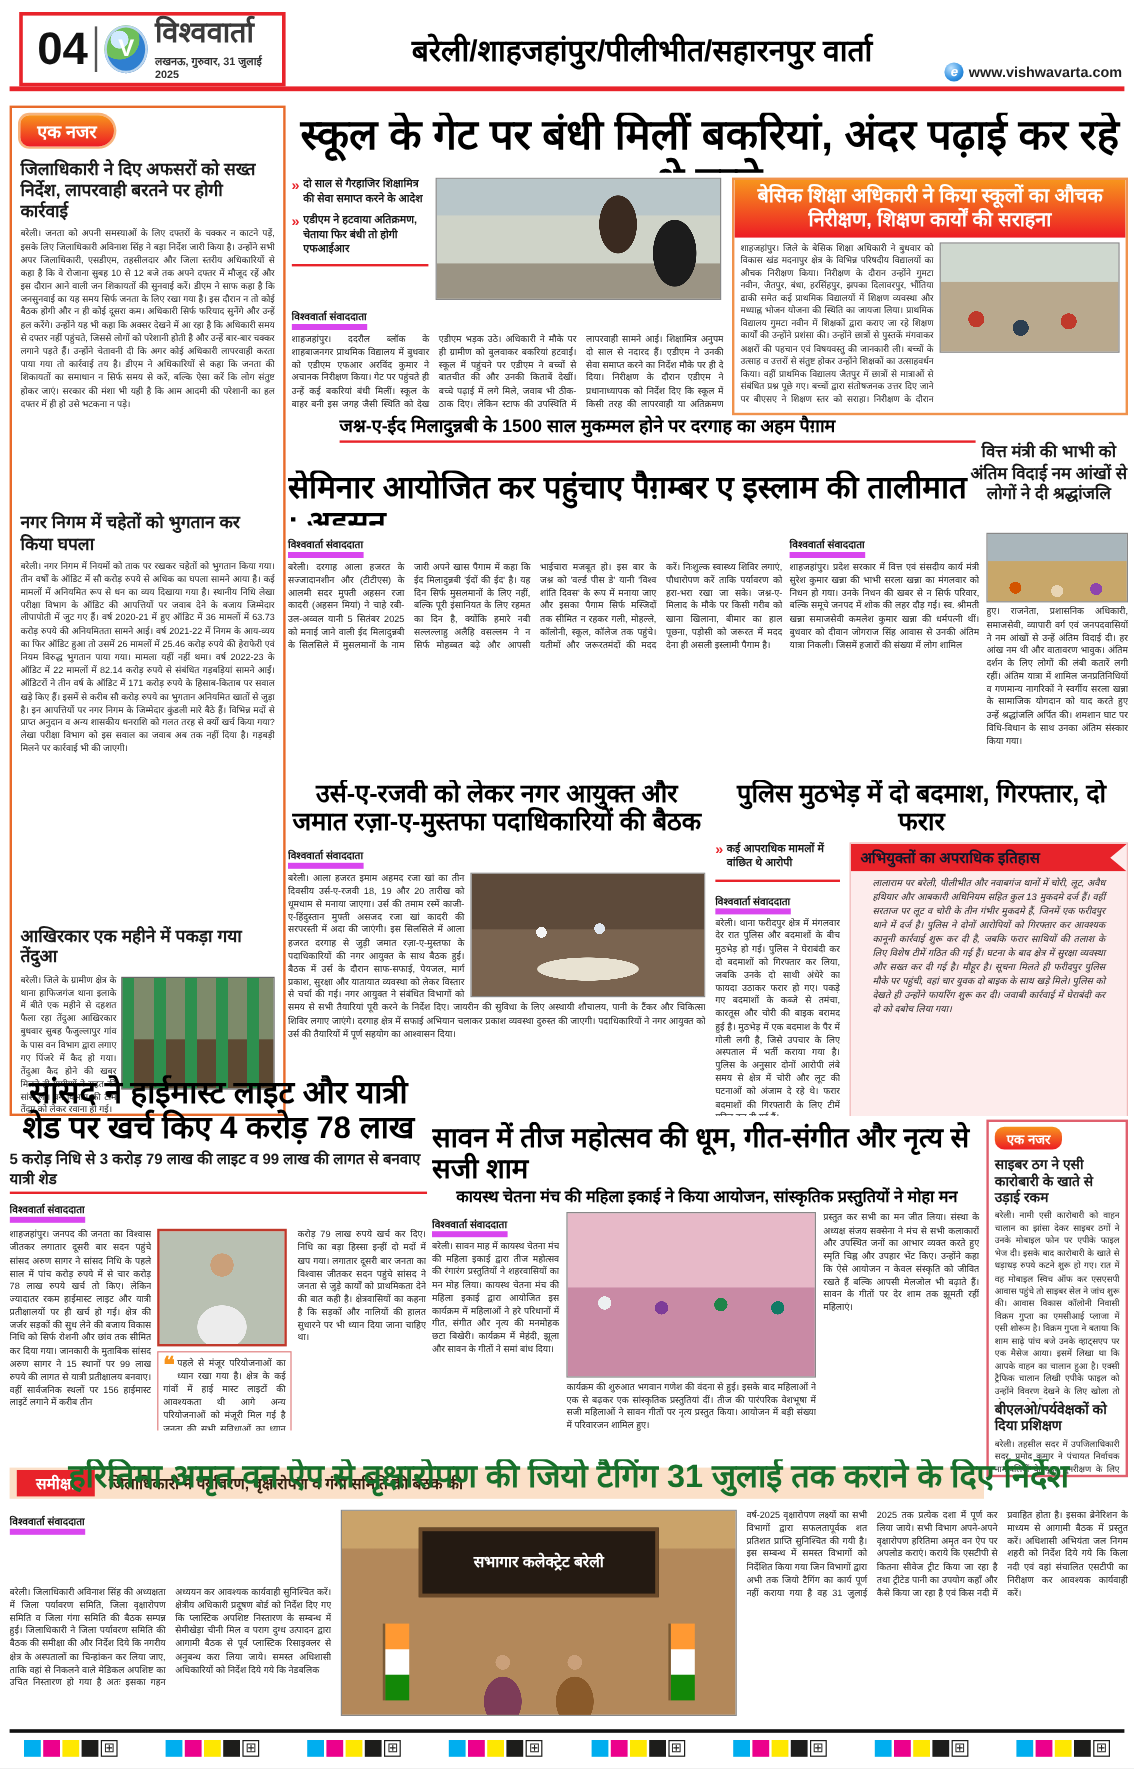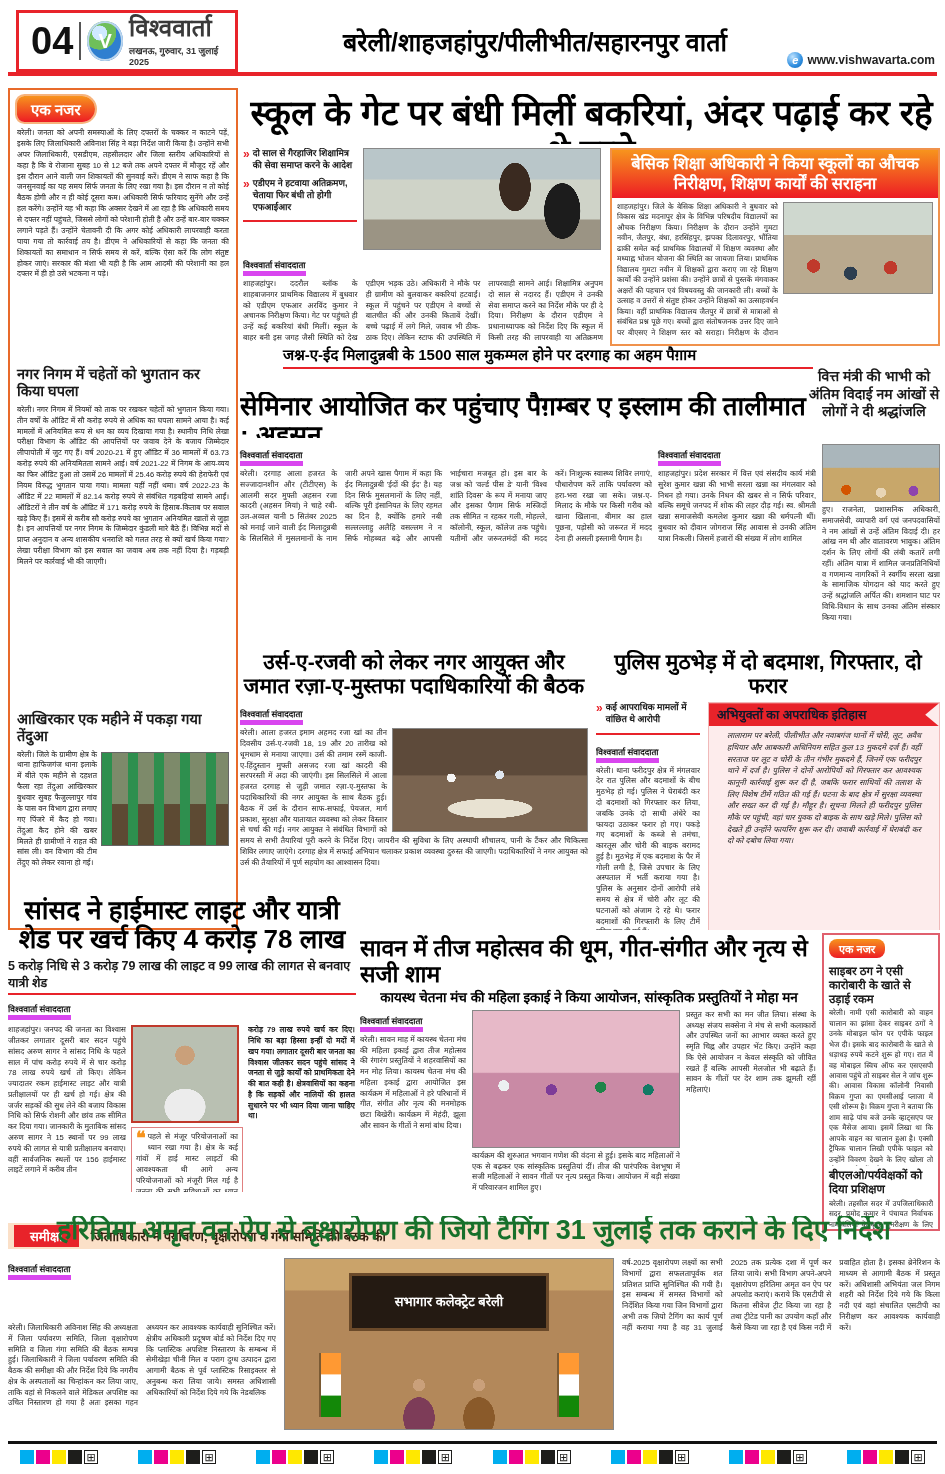--- a/index.html
+++ b/index.html
@@ -85,21 +85,21 @@
   .enc-left { float:left; width:104px; }
   .history-box { float:right; width:232px; height:236px; background:#fdecec; border:1px solid #f0b9b9; overflow:hidden; }
   .history-title { background:#e8232a; color:#0f172a; font-weight:bold; font-size:12.5px; padding:3px 8px; clip-path:polygon(0 0, 100% 0, 94% 50%, 100% 100%, 0 100%); }
   .history-body { padding:4px 18px; font-size:7.8px; line-height:1.5; text-align:justify; color:#222;font-style:italic; }
   
   .mp-block { left:8px; top:896px; width:348px; height:296px; overflow:hidden; }
   .mp-sub { font-size:12.5px; font-weight:bold; border-bottom:2px solid #e8232a; padding-bottom:2px; margin:3px 0; }
   .mp-row { display:flex; gap:5px; margin-top:2px; }
   .mp-colL { width:118px; }
   .mp-mid { width:112px; }
-  .mp-colR { width:107px;font-weight:bold; }
+  .mp-colR { width:107px; }
   .photo-portrait { width:108px; height:98px; border:2px solid #c0392b; background:
       radial-gradient(circle 16px at 50% 30%, #caa07a 0 60%, rgba(0,0,0,0) 61%),
       radial-gradient(ellipse 34px 30px at 50% 85%, #ececec 0 60%, rgba(0,0,0,0) 61%),
       linear-gradient(180deg,#b9c0b2 0 100%); }
   .quote-box { border:1px solid #e08080; margin-top:4px; padding:3px 4px; font-size:7.6px; line-height:1.45; text-align:justify; color:#222; }
   .quote-ic { color:#f7941d; font-size:18px; font-weight:bold; float:left; line-height:.8; margin-right:2px; }
   .teej-block { left:360px; top:935px; width:458px; height:296px; overflow:hidden; }
   .teej-row { display:flex; gap:6px; margin-top:2px; }
   .teej-colL { width:106px; }
   .teej-mid { width:208px; }
@@ -154,20 +154,21 @@
   </div>
   <div class="abs region-bar">बरेली/शाहजहांपुर/पीलीभीत/सहारनपुर वार्ता</div>
   <div class="abs website">
     <span class="ie-icon">e</span>
     <span>www.vishwavarta.com</span>
   </div>
   <div class="abs header-rule"></div>
 
   <div class="abs brief-left">
     <div class="nazar-label">एक नजर</div>
+    <div class="brief-head">जिलाधिकारी ने दिए अफसरों को सख्त निर्देश, लापरवाही बरतने पर होगी कार्रवाई</div>
     <div class="brief-body" style="height:232px">बरेली। जनता को अपनी समस्याओं के लिए दफ्तरों के चक्कर न काटने पड़ें, इसके लिए जिलाधिकारी अविनाश सिंह ने बड़ा निर्देश जारी किया है। उन्होंने सभी अपर जिलाधिकारी, एसडीएम, तहसीलदार और जिला स्तरीय अधिकारियों से कहा है कि वे रोजाना सुबह 10 से 12 बजे तक अपने दफ्तर में मौजूद रहें और इस दौरान आने वाली जन शिकायतों की सुनवाई करें। डीएम ने साफ कहा है कि जनसुनवाई का यह समय सिर्फ जनता के लिए रखा गया है। इस दौरान न तो कोई बैठक होगी और न ही कोई दूसरा कम। अधिकारी सिर्फ फरियाद सुनेंगे और उन्हें हल करेंगे। उन्होंने यह भी कहा कि अक्सर देखने में आ रहा है कि अधिकारी समय से दफ्तर नहीं पहुंचते, जिससे लोगों को परेशानी होती है और उन्हें बार-बार चक्कर लगाने पड़ते हैं। उन्होंने चेतावनी दी कि अगर कोई अधिकारी लापरवाही करता पाया गया तो कार्रवाई तय है। डीएम ने अधिकारियों से कहा कि जनता की शिकायतों का समाधान न सिर्फ समय से करें, बल्कि ऐसा करें कि लोग संतुष्ट होकर जाएं। सरकार की मंशा भी यही है कि आम आदमी की परेशानी का हल दफ्तर में ही हो उसे भटकना न पड़े।</div>
     <div class="brief-head">नगर निगम में चहेतों को भुगतान कर किया घपला</div>
     <div class="brief-body" style="height:300px">बरेली। नगर निगम में नियमों को ताक पर रखकर चहेतों को भुगतान किया गया। तीन वर्षों के ऑडिट में सौ करोड़ रुपये से अधिक का घपला सामने आया है। कई मामलों में अनियमित रूप से धन का व्यय दिखाया गया है। स्थानीय निधि लेखा परीक्षा विभाग के ऑडिट की आपत्तियों पर जवाब देने के बजाय जिम्मेदार लीपापोती में जुट गए हैं। वर्ष 2020-21 में हुए ऑडिट में 36 मामलों में 63.73 करोड़ रुपये की अनियमितता सामने आई। वर्ष 2021-22 में निगम के आय-व्यय का फिर ऑडिट हुआ तो उसमें 26 मामलों में 25.46 करोड़ रुपये की हेराफेरी एवं नियम विरुद्ध भुगतान पाया गया। मामला यहीं नहीं थमा। वर्ष 2022-23 के ऑडिट में 22 मामलों में 82.14 करोड़ रुपये से संबंधित गड़बड़ियां सामने आईं। ऑडिटरों ने तीन वर्ष के ऑडिट में 171 करोड़ रुपये के हिसाब-किताब पर सवाल खड़े किए हैं। इसमें से करीब सौ करोड़ रुपये का भुगतान अनियमित खातों से जुड़ा है। इन आपत्तियों पर नगर निगम के जिम्मेदार कुंडली मारे बैठे हैं। विभिन्न मदों से प्राप्त अनुदान व अन्य शासकीय धनराशि को गलत तरह से क्यों खर्च किया गया? लेखा परीक्षा विभाग को इस सवाल का जवाब अब तक नहीं दिया है। गड़बड़ी मिलने पर कार्रवाई भी की जाएगी।</div>
     <div class="brief-head">आखिरकार एक महीने में पकड़ा गया तेंदुआ</div>
     <div class="brief-body" style="height:190px">
       <span class="photo photo-leopard"></span>
       <span>बरेली। जिले के ग्रामीण क्षेत्र के थाना हाफिजगंज थाना इलाके में बीते एक महीने से दहशत फैला रहा तेंदुआ आखिरकार बुधवार सुबह फैजुल्लापुर गांव के पास वन विभाग द्वारा लगाए गए पिंजरे में कैद हो गया। तेंदुआ कैद होने की खबर मिलते ही ग्रामीणों ने राहत की सांस ली। वन विभाग की टीम तेंदुए को लेकर रवाना हो गई।</span>
     </div>
   </div>
 

